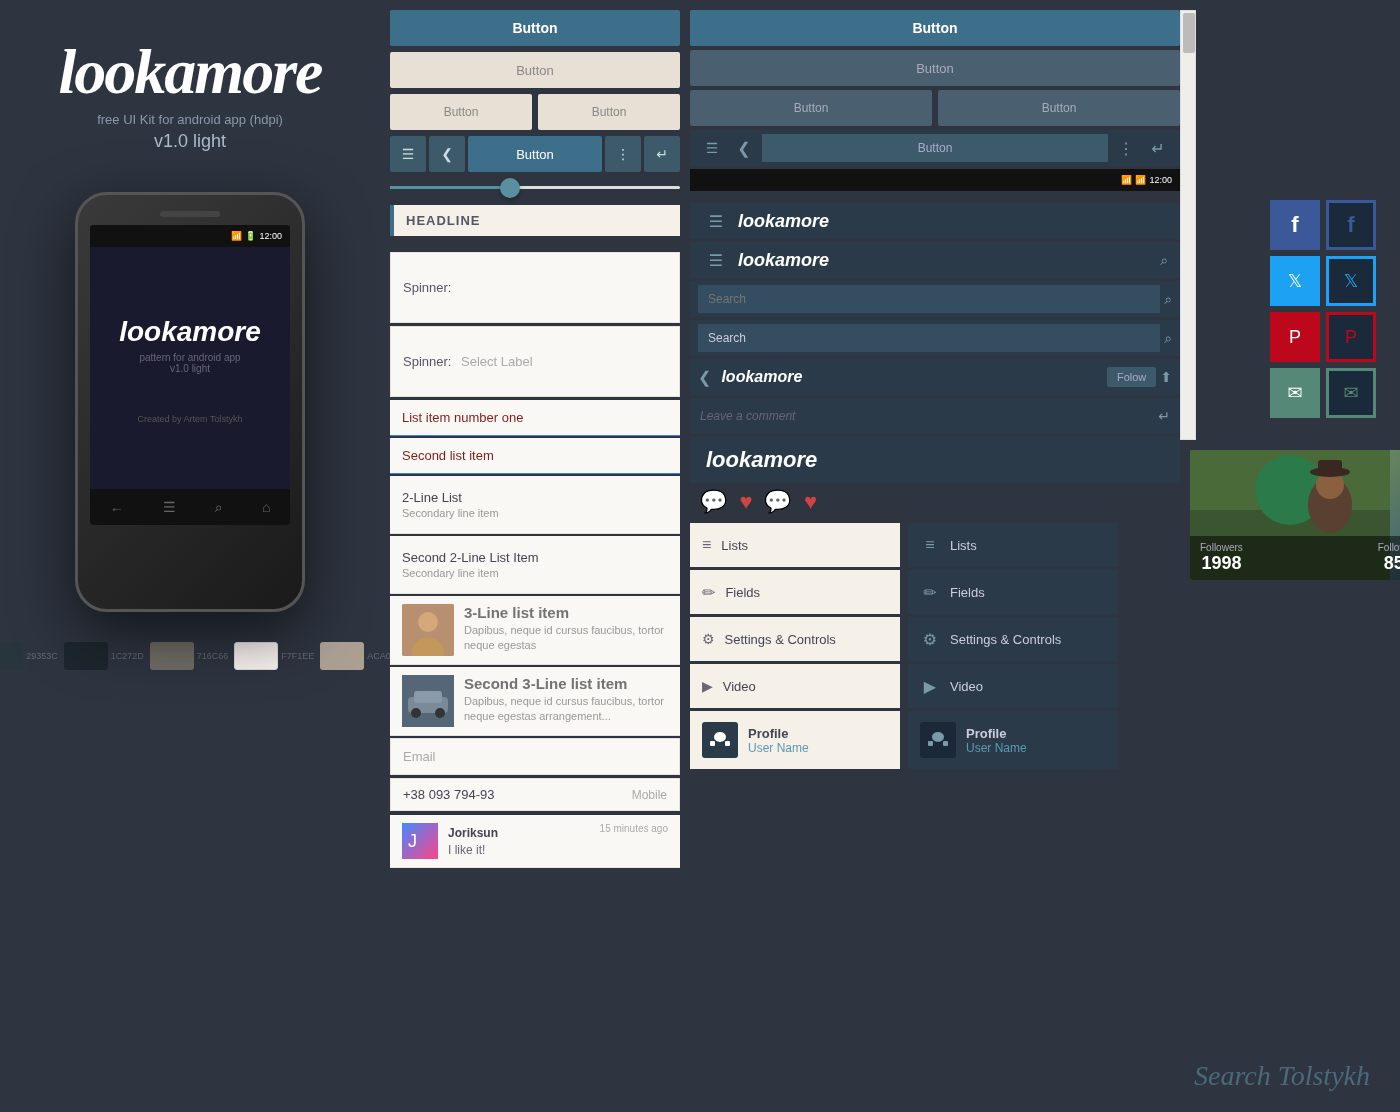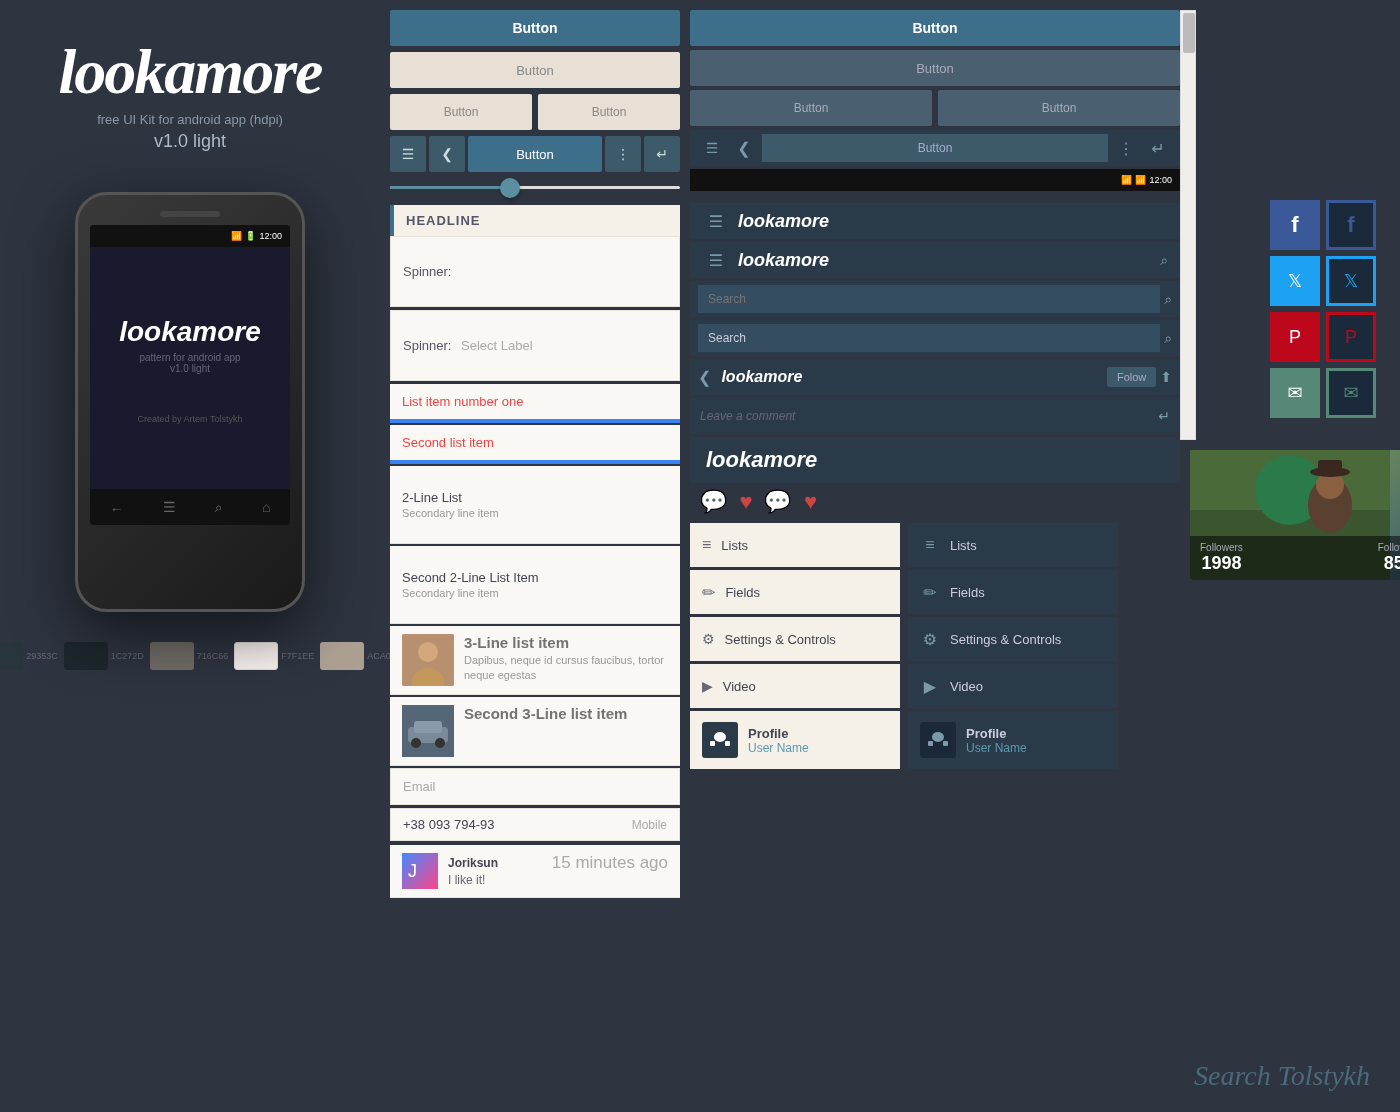--- a/index.html
+++ b/index.html
@@ -346,21 +346,21 @@
     }
 
     
     .headline-field {
       background: #f5f0e8;
       padding: 8px 12px;
       font-size: 13px;
       font-weight: bold;
       color: #556;
       letter-spacing: 1px;
-      margin-bottom: 0;
+      margin-bottom: 16px;
       border-left: 4px solid #3d6e8a;
     }
 
     .form-field {
       background: #faf8f4;
       padding: 27px 12px;
       font-size: 13px;
       color: #556;
       margin-bottom: 3px;
       border: 1px solid #e8e4dc;
@@ -368,28 +368,28 @@
 
     .form-field-placeholder {
       color: #aaa;
     }
 
     
     .list-item {
       background: #faf8f4;
       padding: 10px 12px;
       font-size: 13px;
-      color: #ef4444;
+      color: #7f1d1d;
       margin-bottom: 2px;
-      border-bottom: 4px solid #3b82f6;
+      border-bottom: 1px solid #3b82f6;
     }
 
     .list-item-2line {
       background: #faf8f4;
-      padding: 24px 12px;
+      padding: 14px 12px;
       margin-bottom: 2px;
       border-bottom: 1px solid #e8e4dc;
     }
 
     .list-item-2line-title {
       font-size: 13px;
       color: #445;
     }
 
     .list-item-2line-sub {
@@ -469,21 +469,21 @@
       flex: 1;
     }
 
     .comment-user {
       font-size: 12px;
       font-weight: bold;
       color: #445;
     }
 
     .comment-time {
-      font-size: 17px;
+      font-size: 10px;
       color: #aaa;
       float: right;
     }
 
     .comment-text {
       font-size: 12px;
       color: #667;
       margin-top: 2px;
     }
 
@@ -936,20 +936,21 @@
       <svg width="52" height="52" viewBox="0 0 52 52">
         <rect width="52" height="52" fill="#556677"></rect>
         <rect x="6" y="22" width="40" height="16" rx="4" fill="#7a8a99"></rect>
         <rect x="12" y="16" width="28" height="12" rx="3" fill="#8a9aaa"></rect>
         <circle cx="14" cy="38" r="5" fill="#333"></circle>
         <circle cx="38" cy="38" r="5" fill="#333"></circle>
       </svg>
     </div>
     <div>
       <div class="list-item-3line-title">Second 3-Line list item</div>
+      <div class="list-item-3line-desc">Dapibus, neque id cursus faucibus, tortor neque egestas arrangement...</div>
     </div>
   </div>
 
   <div class="email-field">
     <span class="form-field-placeholder">Email</span>
   </div>
 
   <div class="phone-input-row">
     <span class="phone-number">+38 093 794-93</span>
     <span class="phone-type">Mobile</span>

